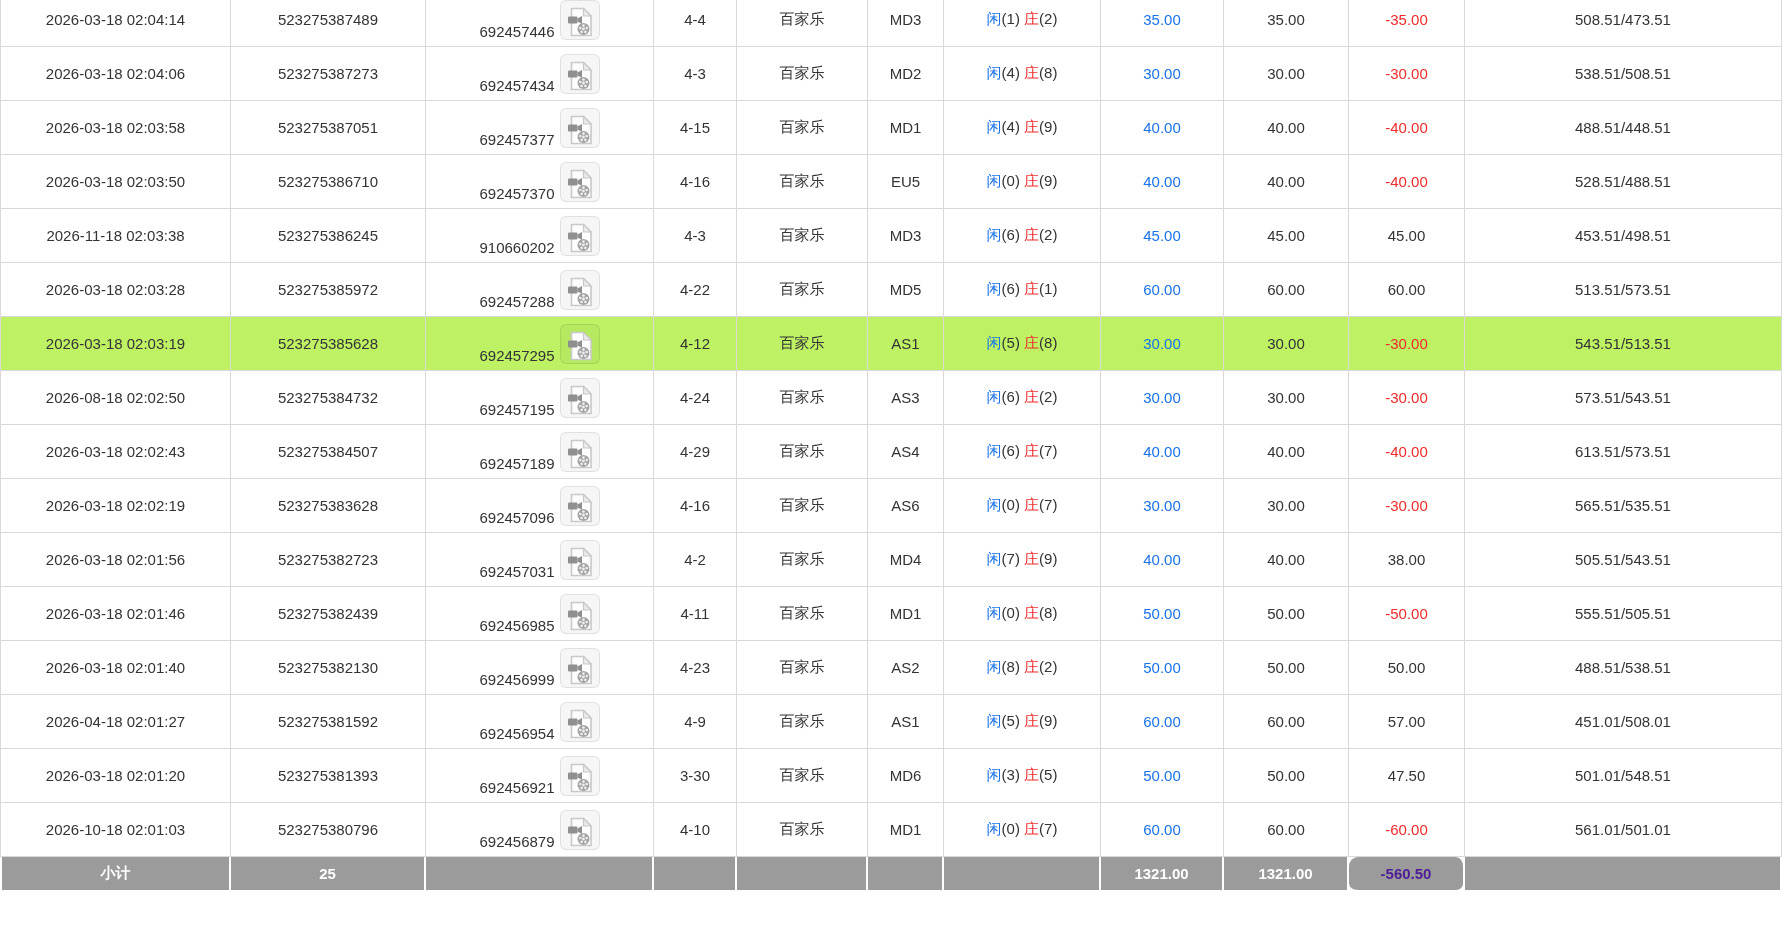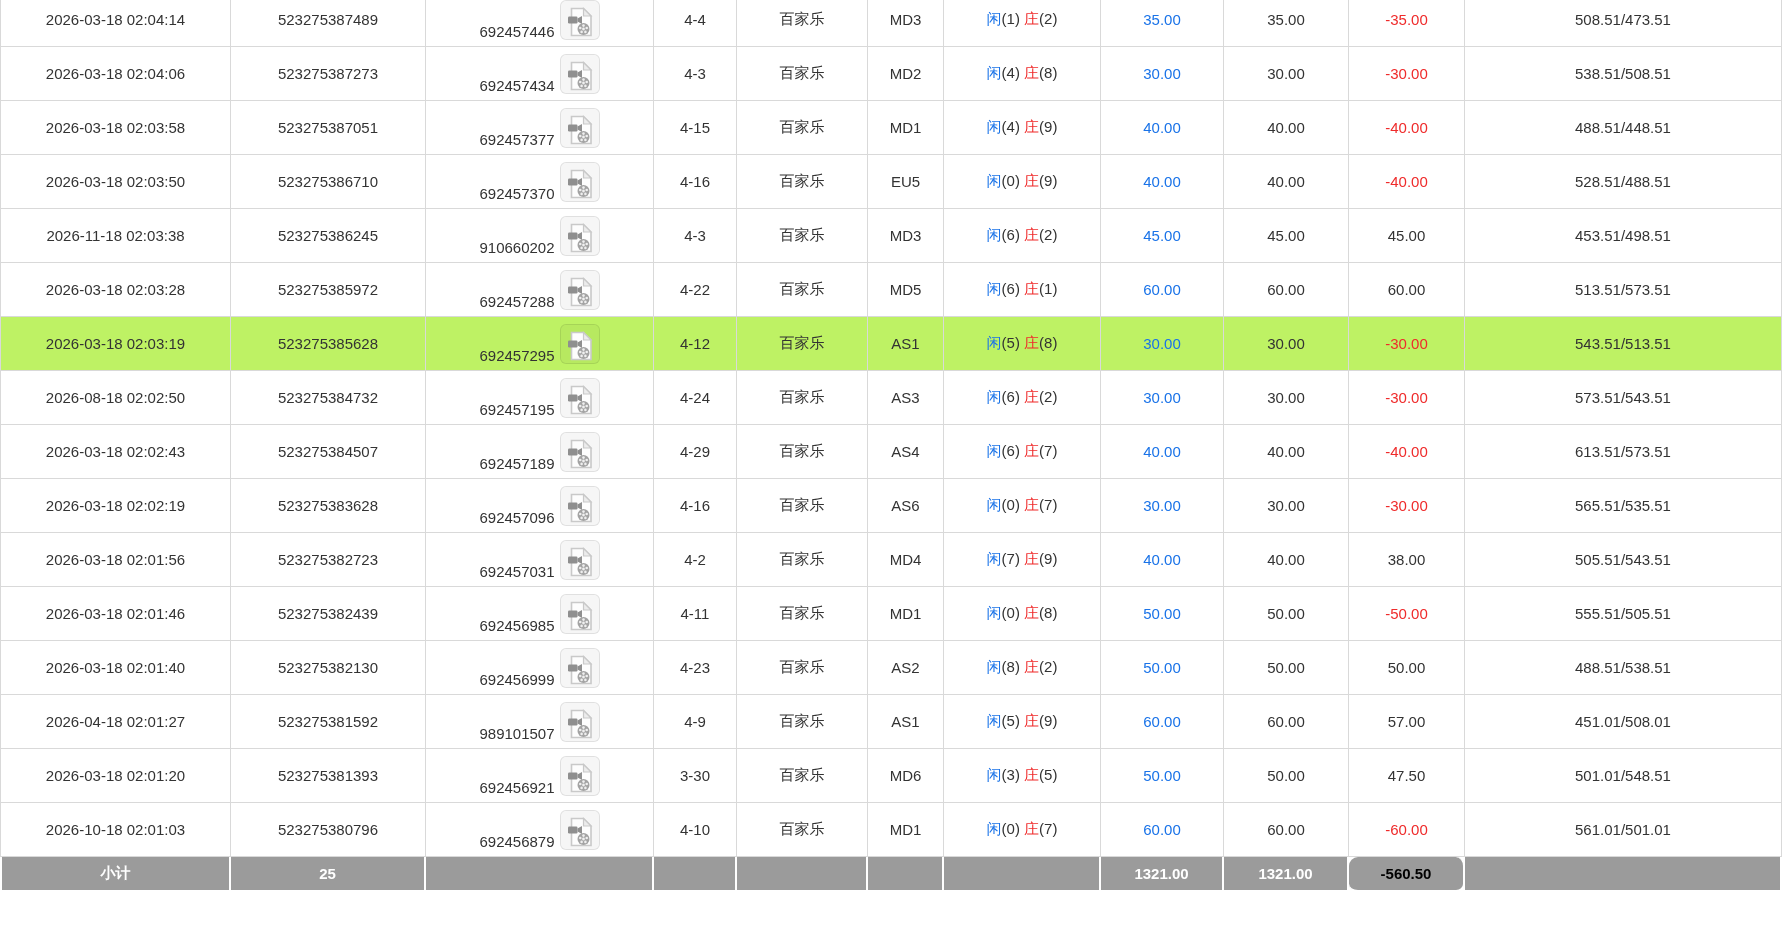--- a/index.html
+++ b/index.html
@@ -15,21 +15,21 @@
   .red{color:#ef2b2b;}
   td.neg{color:#ef2b2b;}
   .round-wrap{display:flex;align-items:flex-end;justify-content:center;gap:5px;}
   .video-btn{width:40px;height:40px;flex:0 0 40px;border:1px solid rgba(0,0,0,0.09);
      border-radius:6px;background:rgba(0,0,0,0.035);padding:4px 0 0 0;cursor:pointer;
      display:inline-flex;align-items:center;justify-content:center;}
   .video-btn svg{display:block;}
   tr.summary td{background:#9b9b9b;color:#fff;font-weight:bold;height:36px;
      border-right:2px solid #fff;border-bottom:3px solid #fff;border-left:none;}
   tr.summary td:first-child{border-left:2px solid #fff;}
-  tr.summary td.neg{color:#000000;border-radius:9px;}
+  tr.summary td.neg{color:#4c1d95;border-radius:9px;}
 </style>
 </head>
 <body>
 
 <div class="table-wrap">
   <table>
     <colgroup>
       <col style="width:231px">
         <col style="width:195px">
         <col style="width:228px">
@@ -457,21 +457,21 @@
     <td class="blue">50.00</td>
     <td>50.00</td>
     <td>50.00</td>
     <td>488.51/538.51</td>
   </tr>
         <tr>
     <td>2026-04-18 02:01:27</td>
     <td>523275381592</td>
     <td>
       <span class="round-wrap">
-        <span>989101507</span>
+        <span>692456954</span>
         <button class="video-btn">
           <svg width="26" height="30" viewBox="0 0 26 30">
             <path d="M4.5 1.5 h12 l7.5 7.5 v19.5 h-19.5 z" fill="#fdfdfd" stroke="#c9c9c9" stroke-width="1.6"></path>
             <path d="M16.5 1.5 v7.5 h7.5 z" fill="#ececec" stroke="#c9c9c9" stroke-width="1.2"></path>
             <rect x="1" y="9.5" width="9.5" height="7" rx="1.2" fill="#8f8f8f"></rect>
             <path d="M10.5 11.5 l4.5 -2.5 v8 l-4.5 -2.5 z" fill="#8f8f8f"></path>
             <circle cx="16.5" cy="22" r="6" fill="#a3a3a3"></circle>
             <circle cx="16.5" cy="22" r="1.4" fill="#efefef"></circle>
             <circle cx="16.5" cy="18.6" r="1.3" fill="#efefef"></circle>
             <circle cx="13.3" cy="21" r="1.3" fill="#efefef"></circle>

